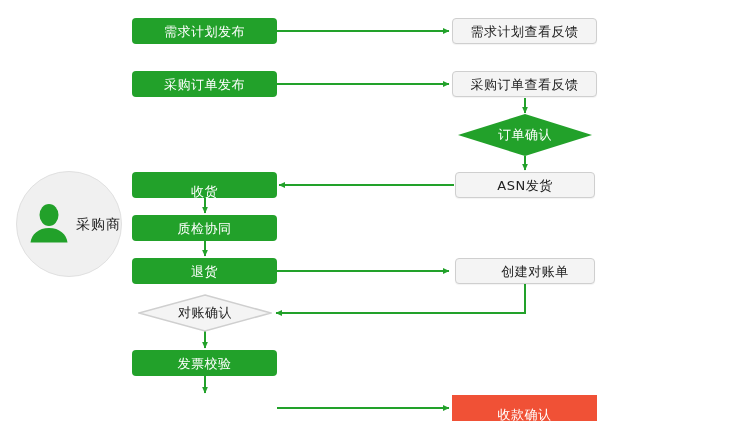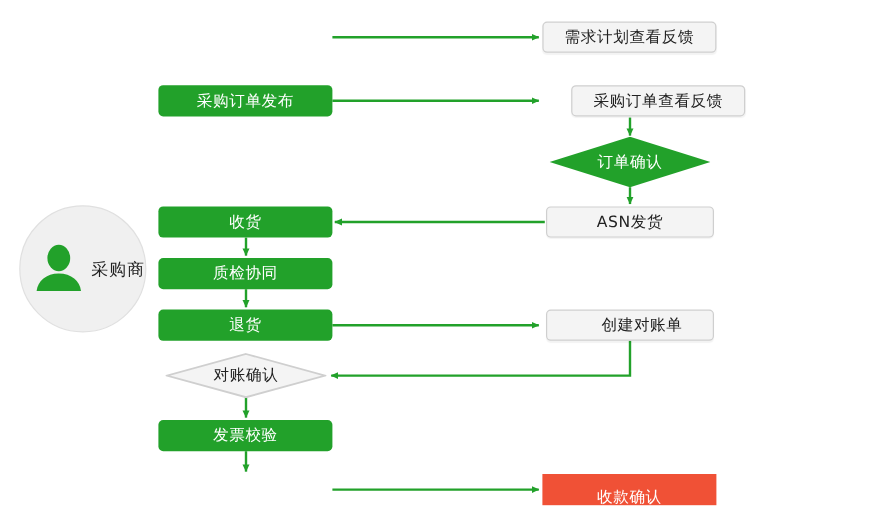--- a/index.html
+++ b/index.html
@@ -165,45 +165,48 @@
 
   <div class="actor" style="left:16px; top:171px;">
     <svg class="actor-icon" viewBox="0 0 54 42" xmlns="http://www.w3.org/2000/svg">
       <ellipse cx="27" cy="12" rx="9.5" ry="11" fill="#22a12a"></ellipse>
       <path d="M27 25c-10.5 0-17.5 6.2-18.5 14.5h37C44.5 31.2 37.5 25 27 25z" fill="#22a12a"></path>
     </svg>
     <div class="actor-label">采购商</div>
   </div>
 
 
+  <div class="node node-green" style="left:132px; top:18px; width:145px; height:26px;">
+    <span>需求计划发布</span>
+  </div>
 
   <div class="node node-gray" style="left:452px; top:18px; width:145px; height:26px;">
     <span>需求计划查看反馈</span>
   </div>
 
   <div class="node node-green" style="left:132px; top:71px; width:145px; height:26px;">
     <span>采购订单发布</span>
   </div>
 
-  <div class="node node-gray" style="left:476px; top:71px; width:145px; height:26px;">
+  <div class="node node-gray" style="left:452px; top:71px; width:145px; height:26px;">
     <span>采购订单查看反馈</span>
   </div>
 
   <div class="diamond-wrap diamond-green" style="left:458px; top:114px; width:134px; height:42px;">
     <svg width="134" height="42" viewBox="0 0 134 42" xmlns="http://www.w3.org/2000/svg">
       <polygon points="67,0 134,21 67,42 0,21" fill="#22a12a"></polygon>
     </svg>
     <div class="diamond-label">订单确认</div>
   </div>
 
   <div class="node node-gray" style="left:455px; top:172px; width:140px; height:26px;">
     <span>ASN发货</span>
   </div>
 
-  <div class="node node-green" style="left:132px; top:172px; width:145px; height:26px;">
+  <div class="node node-green" style="left:132px; top:172px; width:145px; height:26px;align-items:flex-end;">
     <span>收货</span>
   </div>
 
   <div class="node node-green" style="left:132px; top:215px; width:145px; height:26px;">
     <span>质检协同</span>
   </div>
 
   <div class="node node-green" style="left:132px; top:258px; width:145px; height:26px;">
     <span>退货</span>
   </div>

